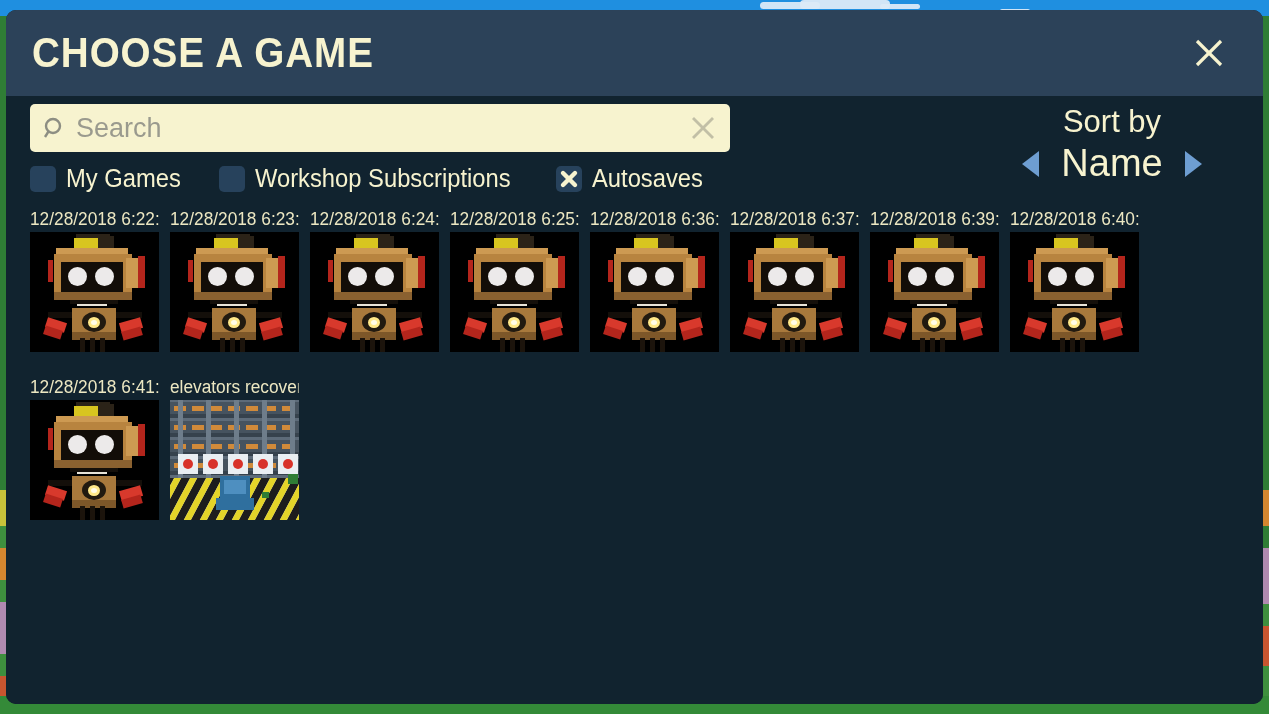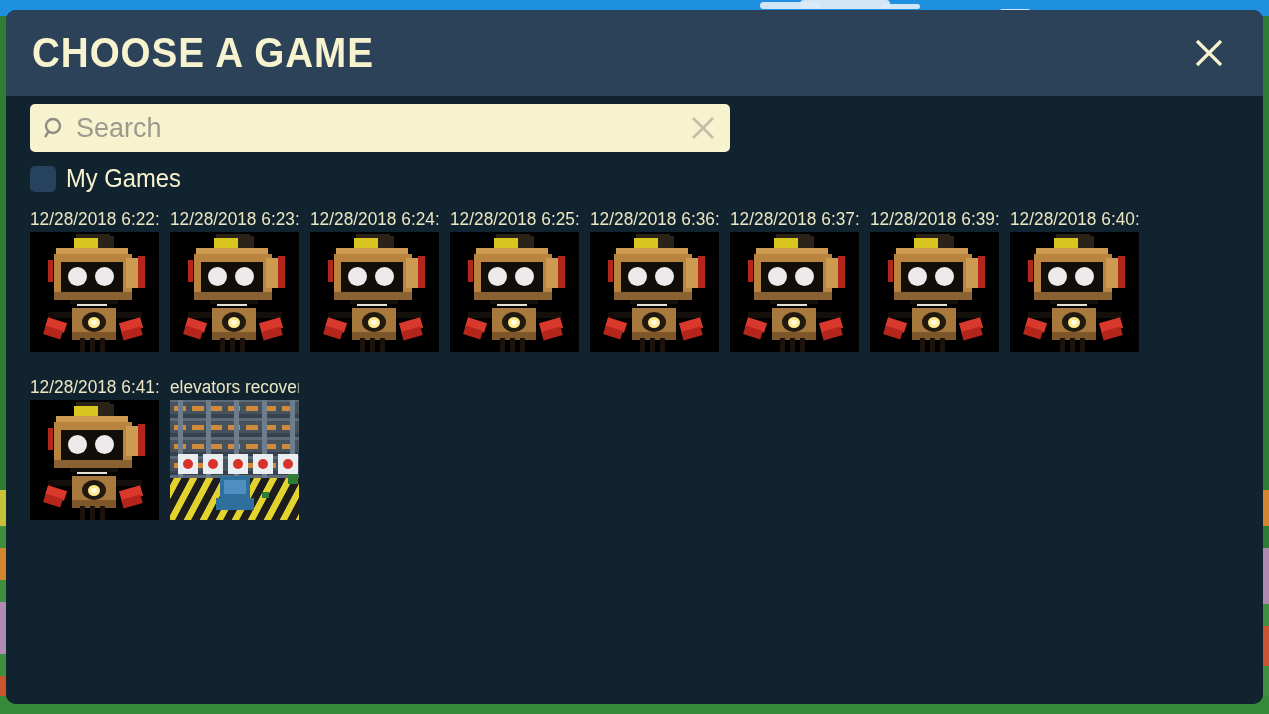--- a/index.html
+++ b/index.html
@@ -312,23 +312,46 @@
         </span>
       </div>
 
       <div id="checkbox-row">
 
         <div class="cb-item">
           <span class="cb-box"></span>
           <span class="cb-label">My Games</span>
         </div>
 
-
+        <div class="cb-item">
+          <span class="cb-box"></span>
+          <span class="cb-label">Workshop Subscriptions</span>
+        </div>
+
+        <div class="cb-item">
+          <span class="cb-box">
+            <span style="display:flex;">
+              <svg width="20" height="20" viewBox="0 0 20 20">
+                <line x1="4" y1="4" x2="16" y2="16" stroke="#f7f3cf" stroke-width="4.4" stroke-linecap="round"></line>
+                <line x1="16" y1="4" x2="4" y2="16" stroke="#f7f3cf" stroke-width="4.4" stroke-linecap="round"></line>
+              </svg>
+            </span>
+          </span>
+          <span class="cb-label">Autosaves</span>
+        </div>
       </div>
 
+      <div id="sort-block">
+        <div id="sort-label">Sort by</div>
+        <div id="sort-value-row">
+          <span class="arrow" id="sort-prev"></span>
+          <span id="sort-value">Name</span>
+          <span class="arrow" id="sort-next"></span>
+        </div>
+      </div>
     </div>
 
     <div id="grid">
         <div class="card">
           <div class="card-label">12/28/2018 6:22:…</div>
           <div class="thumb">
             <div class="rb rb-cap-d" style="left:46px;top:2px;width:34px;height:9px;"></div>
             <div class="rb rb-cap-y" style="left:44px;top:6px;width:26px;height:10px;"></div>
             <div class="rb rb-cap-d" style="left:68px;top:4px;width:16px;height:12px;"></div>
             <div class="rb rb-head-l" style="left:26px;top:16px;width:72px;height:12px;"></div>

